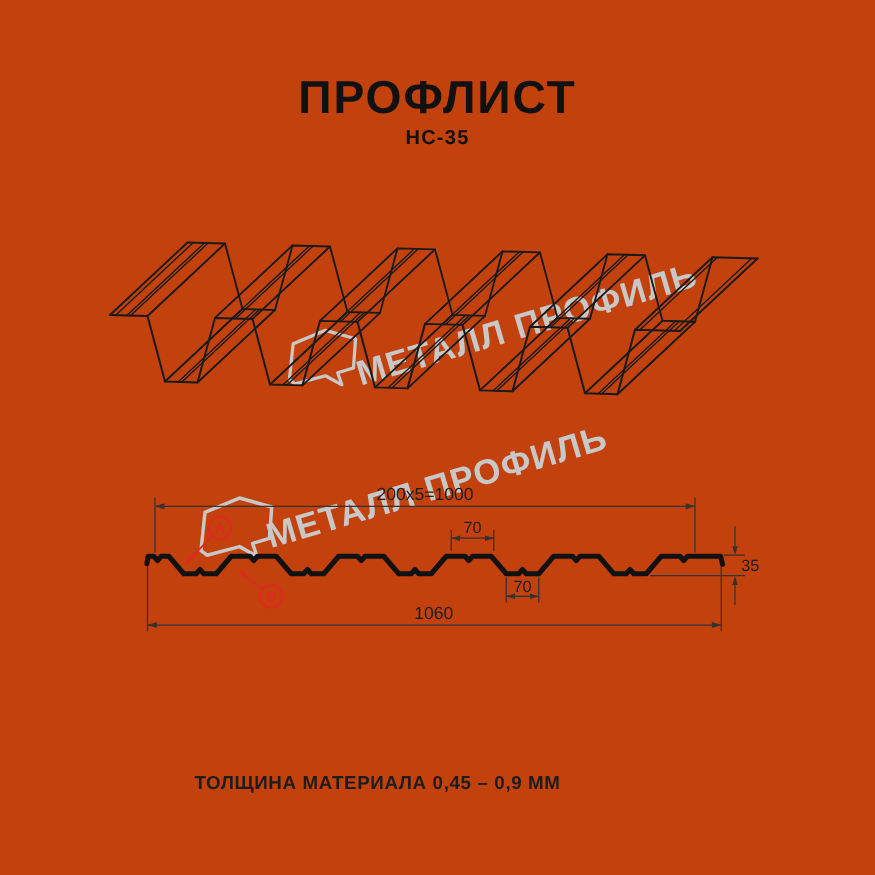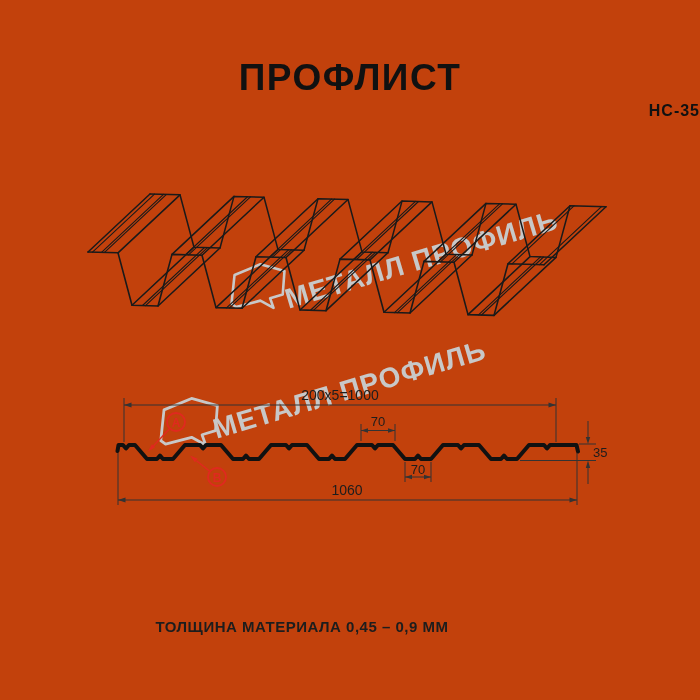--- a/index.html
+++ b/index.html
@@ -1,20 +1,20 @@
 <!DOCTYPE html>
 <html><head>
 <meta charset="utf-8">
 <style>
   html,body{margin:0;padding:0;background:#ffffff;}
   .page{position:relative;width:700px;height:700px;background:#c2410c;overflow:hidden;
         font-family:"Liberation Sans", sans-serif;color:#1d1d1d;}
   .title{position:absolute;left:0;top:57px;width:700px;text-align:center;
          font-size:37px;font-weight:bold;letter-spacing:1.5px;color:#111;}
-  .subtitle{position:absolute;left:0;top:102px;width:700px;text-align:right;
+  .subtitle{position:absolute;left:0;top:102px;width:700px;text-align:center;
          font-size:16px;font-weight:bold;letter-spacing:1px;color:#111;}
   .footer{position:absolute;left:0;top:618px;width:604px;text-align:center;
          font-size:15px;font-weight:bold;letter-spacing:0.5px;color:#1d1d1d;}
   .wm-text{position:absolute;font-weight:bold;font-size:28px;letter-spacing:1px;
          color:#c8c8c8;white-space:nowrap;transform-origin:0 50%;}
   .wm-logo{position:absolute;}
   #wm1-text{left:286px;top:284px;transform:rotate(-16.5deg);}
   #wm2-text{left:214px;top:414px;transform:rotate(-16.5deg);}
   #wm1-logo{left:222px;top:262px;transform:rotate(-8deg);}
   #wm2-logo{left:150px;top:396px;transform:rotate(-8deg);}

